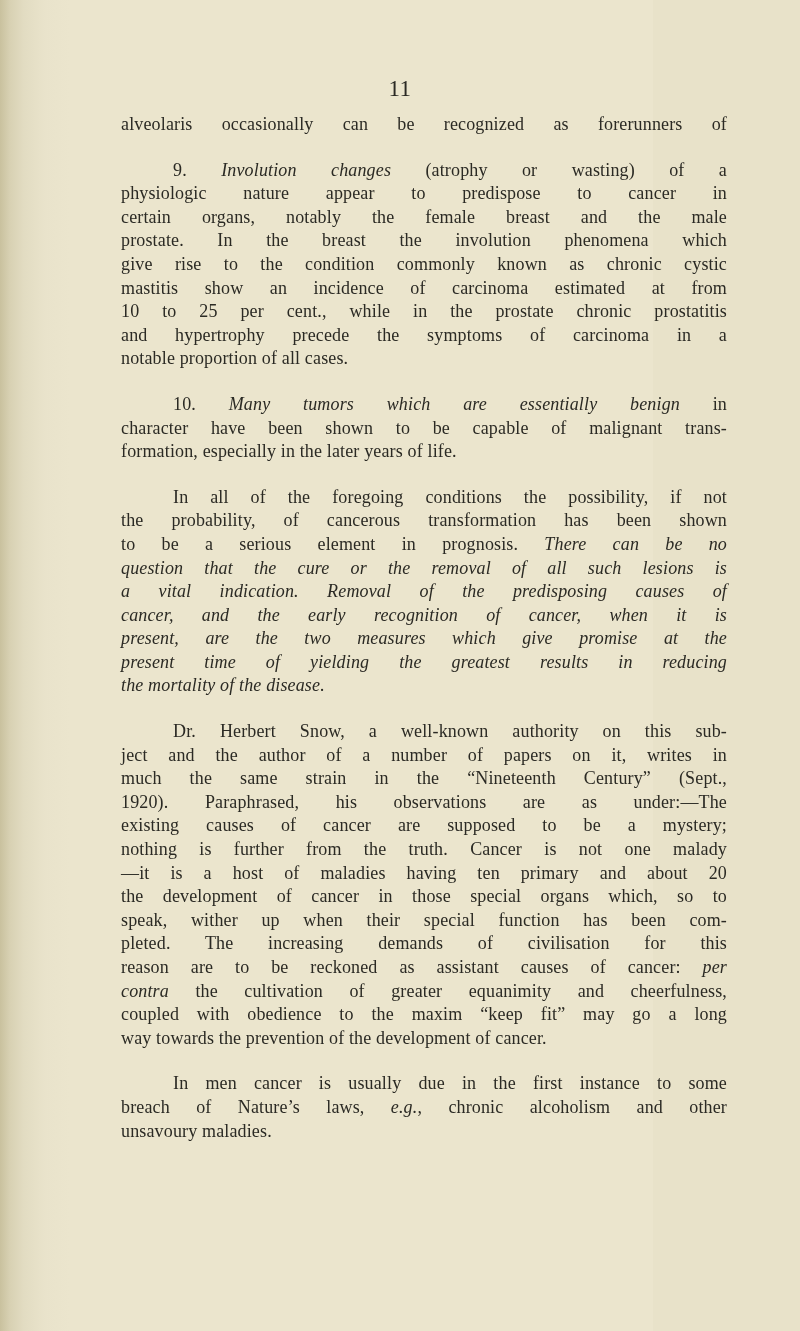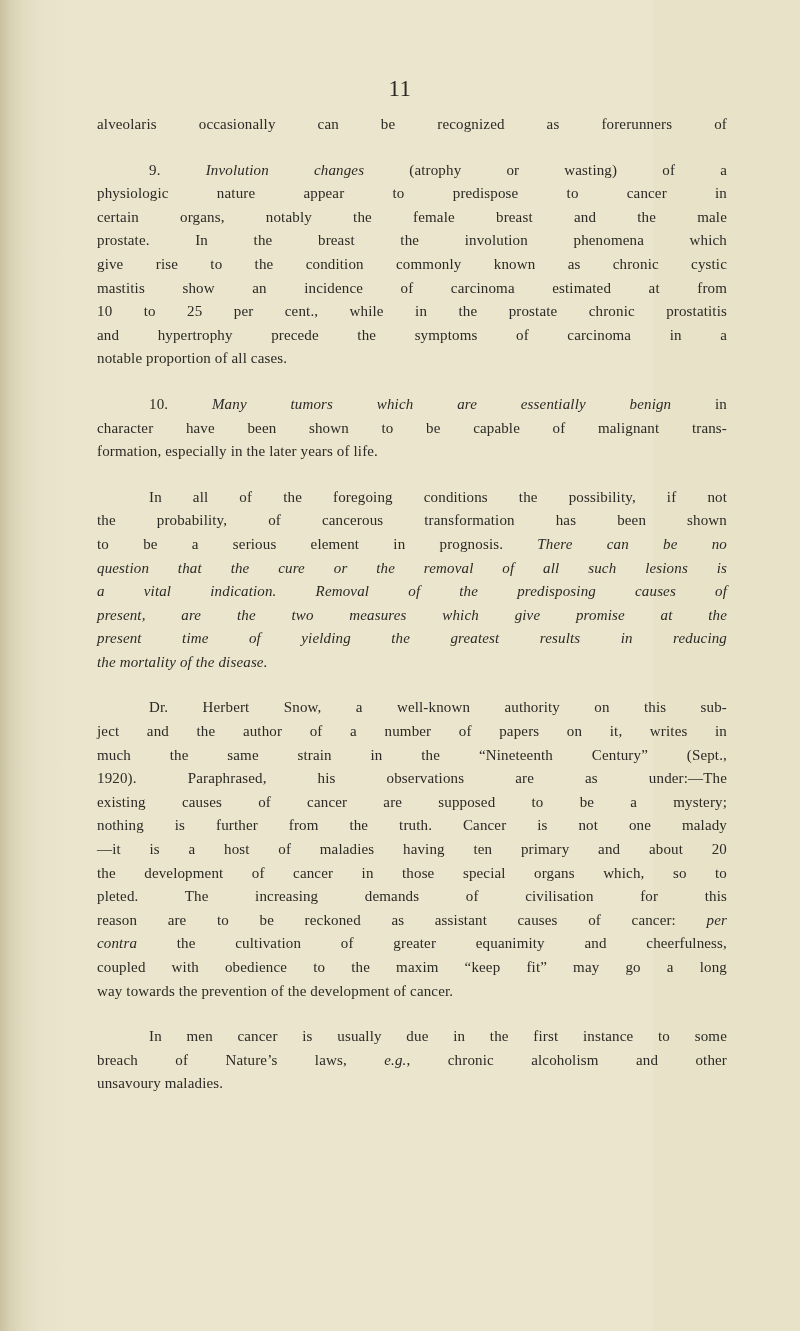--- a/index.html
+++ b/index.html
@@ -35,27 +35,28 @@
       position: absolute;
       left: 97px;
       width: 630px;
       top: 113px;
     }
     .para {
       margin: 0;
     }
     .line {
       display: block;
-      font-size: 15px;
+      font-size: 18px;
       line-height: 23.6px;
       height: 23.6px;
       white-space: nowrap;
       text-align: justify;
       text-align-last: justify;
       letter-spacing: 0.15px;
+      margin-left: 24px;
     }
     .line.last {
       text-align-last: left;
     }
     .line.indent {
       padding-left: 52px;
     }
     .it {
       font-style: italic;
     }
@@ -90,33 +91,35 @@
         <span class="line indent"><span>10. </span><span class="it">Many tumors which are essentially benign</span><span> in</span></span>
         <span class="line"><span>character have been shown to be capable of malignant trans-</span></span>
         <span class="line last"><span>formation, especially in the later years of life.</span></span>
       </div>
     <div class="para gap-3">
         <span class="line indent"><span>In all of the foregoing conditions the possibility, if not</span></span>
         <span class="line"><span>the probability, of cancerous transformation has been shown</span></span>
         <span class="line"><span>to be a serious element in prognosis.   </span><span class="it">There can be no</span></span>
         <span class="line"><span class="it">question that the cure or the removal of all such lesions is</span></span>
         <span class="line"><span class="it">a vital indication.   Removal of the predisposing causes of</span></span>
+        <span class="line"><span class="it">cancer, and the early recognition of cancer, when it is</span></span>
         <span class="line"><span class="it">present, are the two measures which give promise at the</span></span>
         <span class="line"><span class="it">present time of yielding the greatest results in reducing</span></span>
         <span class="line last"><span class="it">the mortality of the disease.</span></span>
       </div>
     <div class="para gap-4">
         <span class="line indent"><span>Dr. Herbert Snow, a well-known authority on this sub-</span></span>
         <span class="line"><span>ject and the author of a number of papers on it, writes in</span></span>
         <span class="line"><span>much the same strain in the “Nineteenth Century” (Sept.,</span></span>
         <span class="line"><span>1920).   Paraphrased, his observations are as under:—The</span></span>
         <span class="line"><span>existing causes of cancer are supposed to be a mystery;</span></span>
         <span class="line"><span>nothing is further from the truth.  Cancer is not one malady</span></span>
         <span class="line"><span>—it is a host of maladies having ten primary and about 20</span></span>
         <span class="line"><span>the development of cancer in those special organs which, so to</span></span>
+        <span class="line"><span>speak, wither up when their special function has been com-</span></span>
         <span class="line"><span>pleted.   The increasing demands of civilisation for this</span></span>
         <span class="line"><span>reason are to be reckoned as assistant causes of cancer:  </span><span class="it">per</span></span>
         <span class="line"><span class="it">contra</span><span> the cultivation of greater equanimity and cheerfulness,</span></span>
         <span class="line"><span>coupled with obedience to the maxim “keep fit” may go a long</span></span>
         <span class="line last"><span>way towards the prevention of the development of cancer.</span></span>
       </div>
     <div class="para gap-5">
         <span class="line indent"><span>In men cancer is usually due in the first instance to some</span></span>
         <span class="line"><span>breach of Nature’s laws, </span><span class="it">e.g.</span><span>, chronic alcoholism and other</span></span>
         <span class="line last"><span>unsavoury maladies.</span></span>

